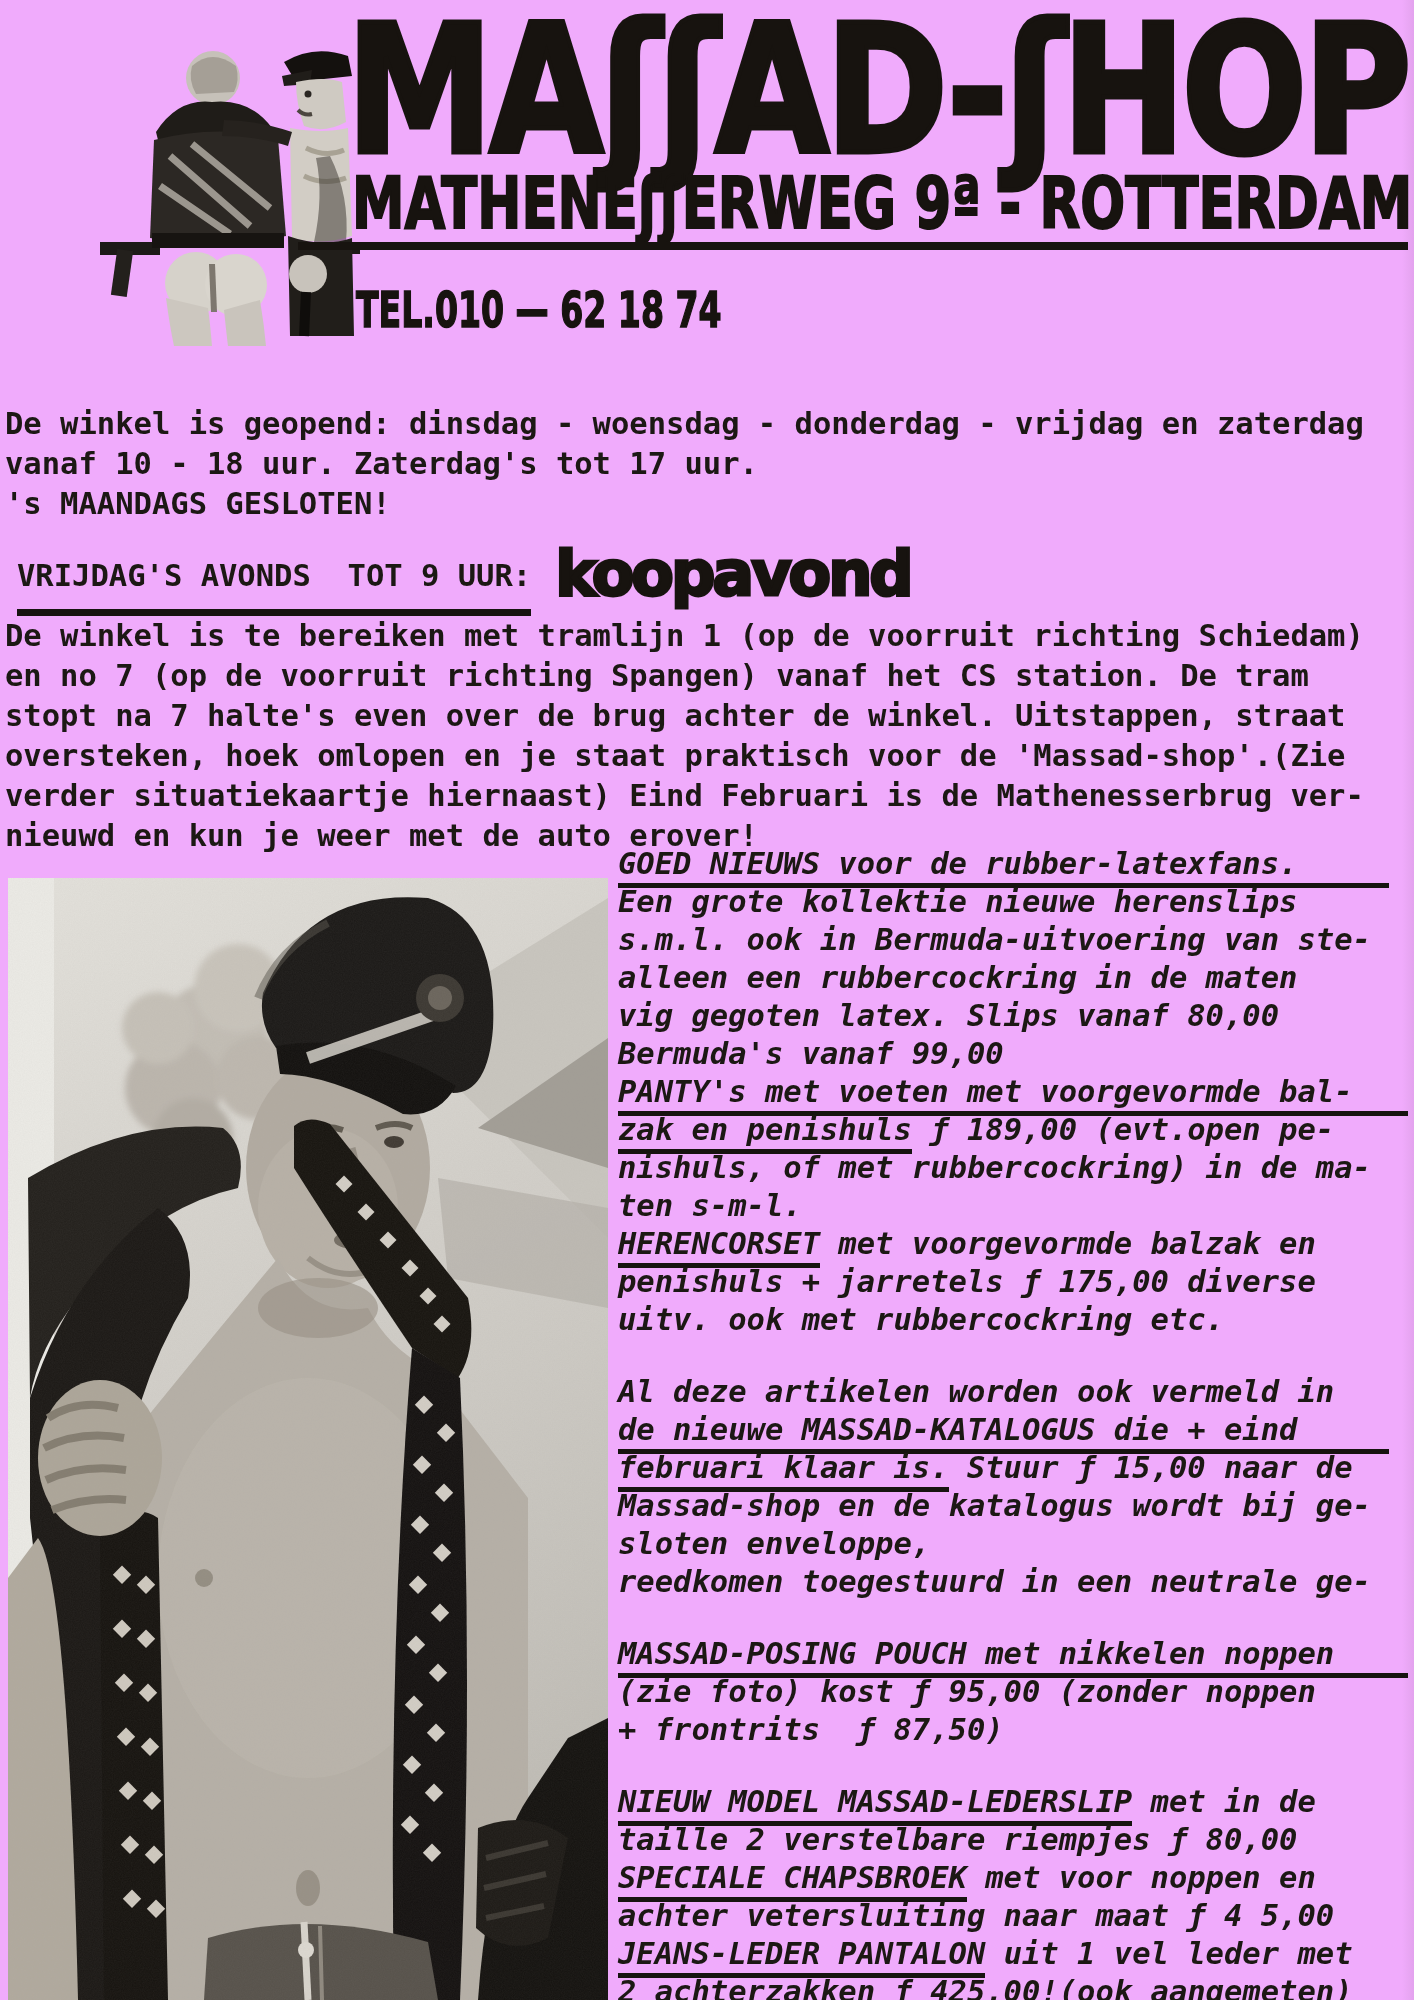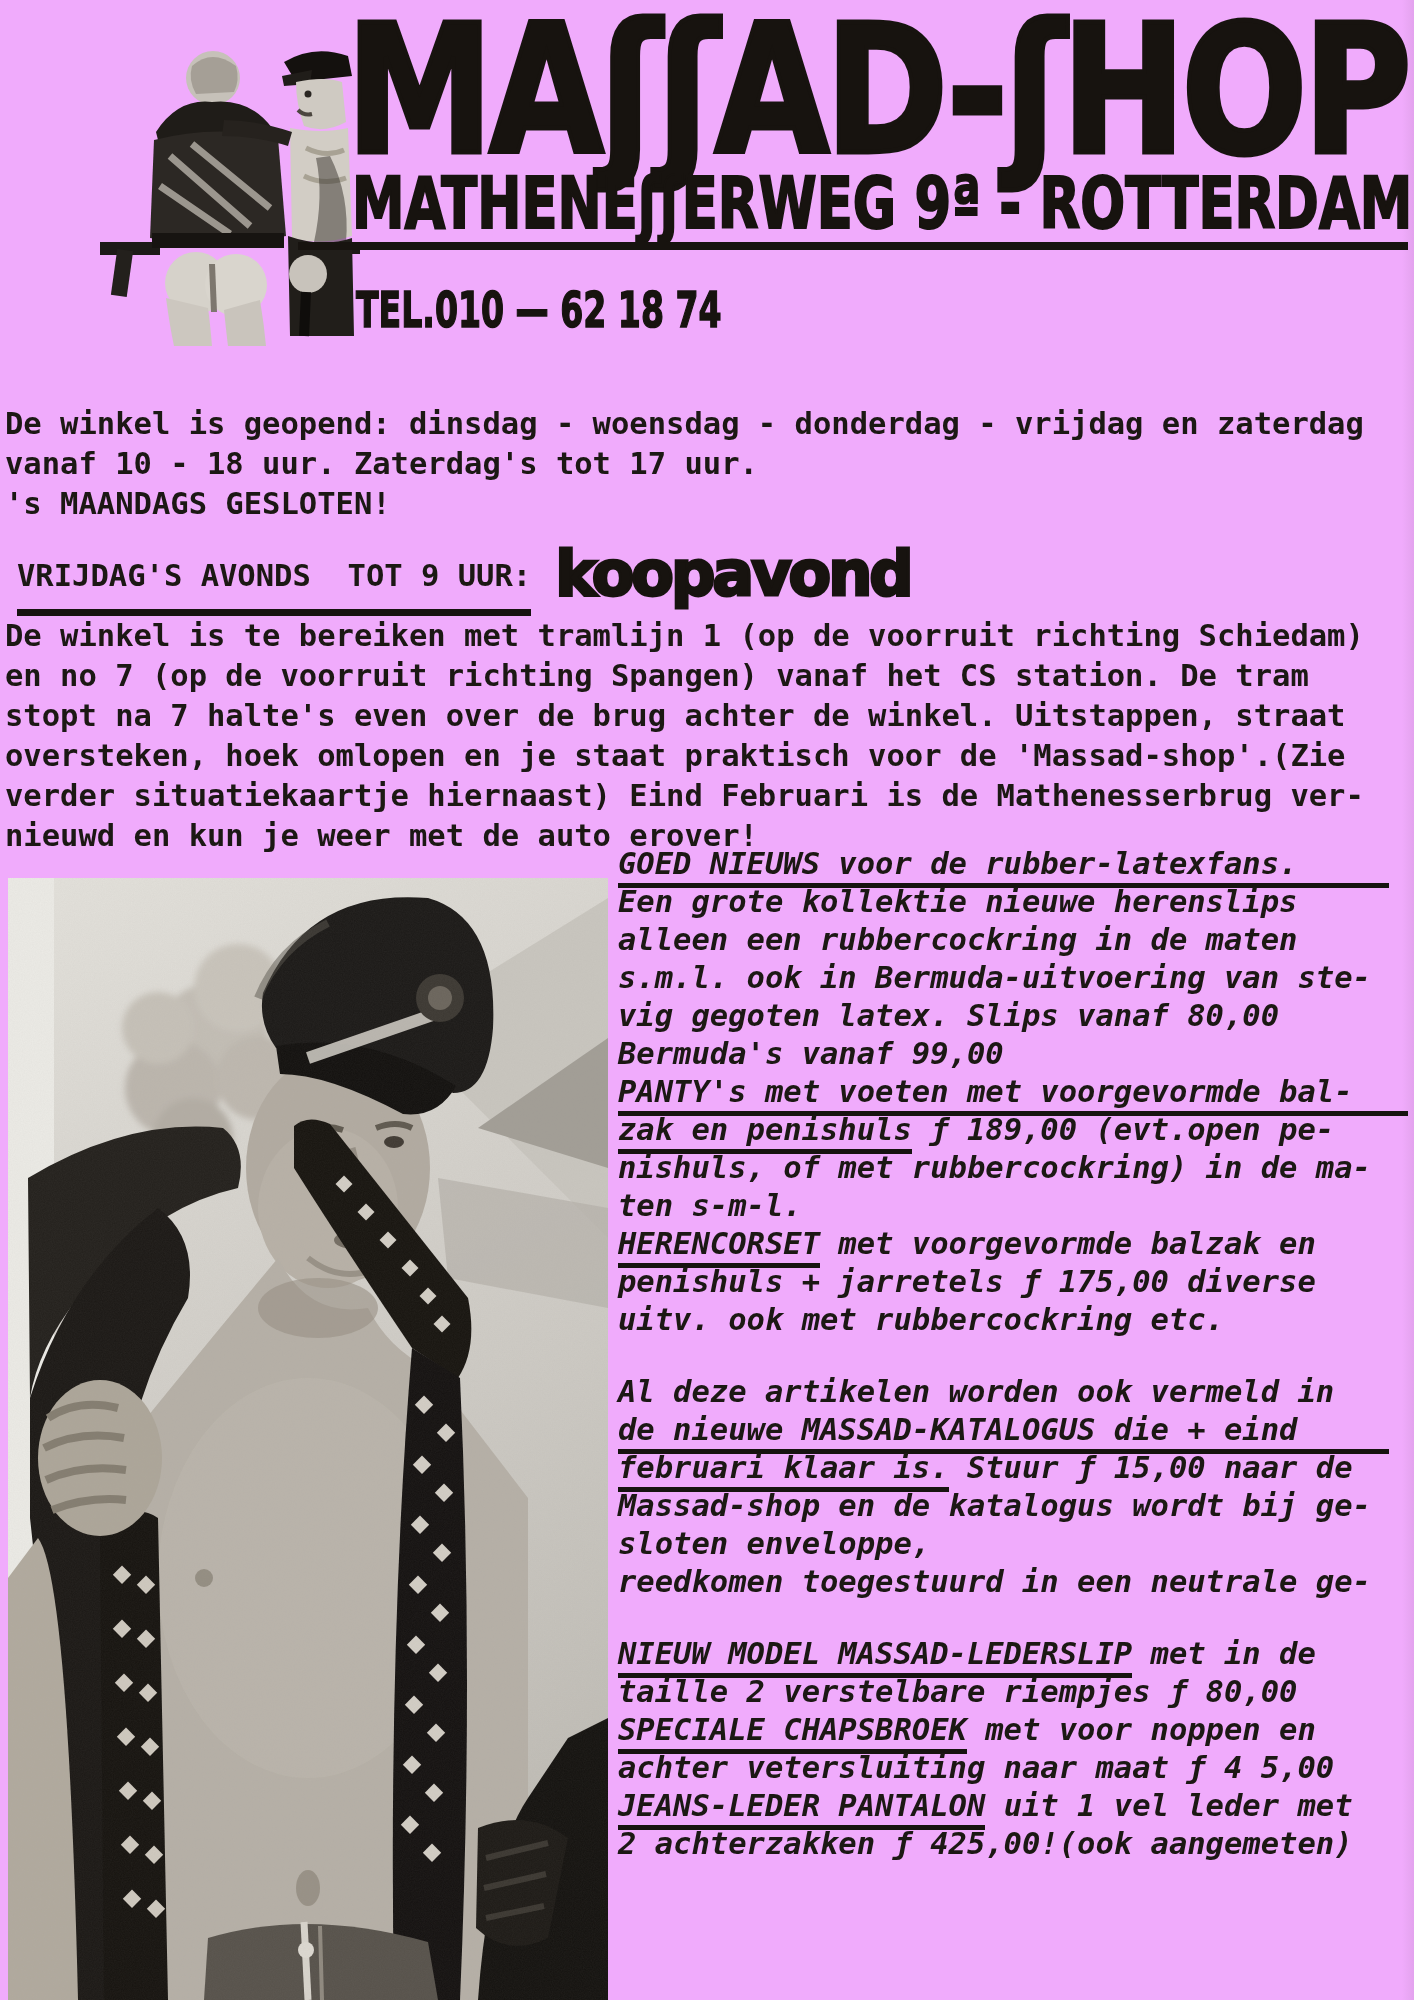--- a/index.html
+++ b/index.html
@@ -258,41 +258,46 @@
         <circle cx="298" cy="1072" r="8" fill="#ddd9d1"></circle>
       </g>
       <rect width="600" height="1122" filter="url(#grain)" opacity="0.10"></rect>
     </svg>
   </figure>
 
   <section class="products">
     <div class="pblock">
         <div class="tline"><span class="u">GOED NIEUWS voor de rubber-latexfans.     </span></div>
         <div class="tline"><span>Een grote kollektie nieuwe herenslips</span></div>
+        <div class="tline"><span>s.m.l. ook in Bermuda-uitvoering van ste-</span></div>
         <div class="tline"><span>alleen een rubbercockring in de maten</span></div>
-        <div class="tline"><span>s.m.l. ook in Bermuda-uitvoering van ste-</span></div>
         <div class="tline"><span>vig gegoten latex. Slips vanaf 80,00</span></div>
         <div class="tline"><span>Bermuda's vanaf 99,00</span></div>
         <div class="tline"><span class="u">PANTY's met voeten met voorgevormde bal-   </span></div>
         <div class="tline"><span class="u">zak en penishuls</span><span> ƒ 189,00 (evt.open pe-</span></div>
         <div class="tline"><span>nishuls, of met rubbercockring) in de ma-</span></div>
         <div class="tline"><span>ten s-m-l.</span></div>
         <div class="tline"><span class="u">HERENCORSET</span><span> met voorgevormde balzak en</span></div>
         <div class="tline"><span>penishuls + jarretels ƒ 175,00 diverse</span></div>
         <div class="tline"><span>uitv. ook met rubbercockring etc.</span></div>
       </div>
     <div class="pblock">
         <div class="tline"><span>Al deze artikelen worden ook vermeld in</span></div>
         <div class="tline"><span class="u">de nieuwe MASSAD-KATALOGUS die + eind     </span></div>
         <div class="tline"><span class="u">februari klaar is.</span><span> Stuur ƒ 15,00 naar de</span></div>
         <div class="tline"><span>Massad-shop en de katalogus wordt bij ge-</span></div>
         <div class="tline"><span>sloten enveloppe,</span></div>
         <div class="tline"><span>reedkomen toegestuurd in een neutrale ge-</span></div>
       </div>
     <div class="pblock">
+        <div class="tline"><span class="u">MASSAD-POSING POUCH met nikkelen noppen    </span></div>
+        <div class="tline"><span>(zie foto) kost ƒ 95,00 (zonder noppen</span></div>
+        <div class="tline"><span>+ frontrits  ƒ 87,50)</span></div>
+      </div>
+    <div class="pblock">
         <div class="tline"><span class="u">NIEUW MODEL MASSAD-LEDERSLIP</span><span> met in de</span></div>
         <div class="tline"><span>taille 2 verstelbare riempjes ƒ 80,00</span></div>
         <div class="tline"><span class="u">SPECIALE CHAPSBROEK</span><span> met voor noppen en</span></div>
         <div class="tline"><span>achter vetersluiting naar maat ƒ 4 5,00</span></div>
         <div class="tline"><span class="u">JEANS-LEDER PANTALON</span><span> uit 1 vel leder met</span></div>
         <div class="tline"><span>2 achterzakken ƒ 425,00!(ook aangemeten)</span></div>
       </div>
   </section>
 
 </div>

